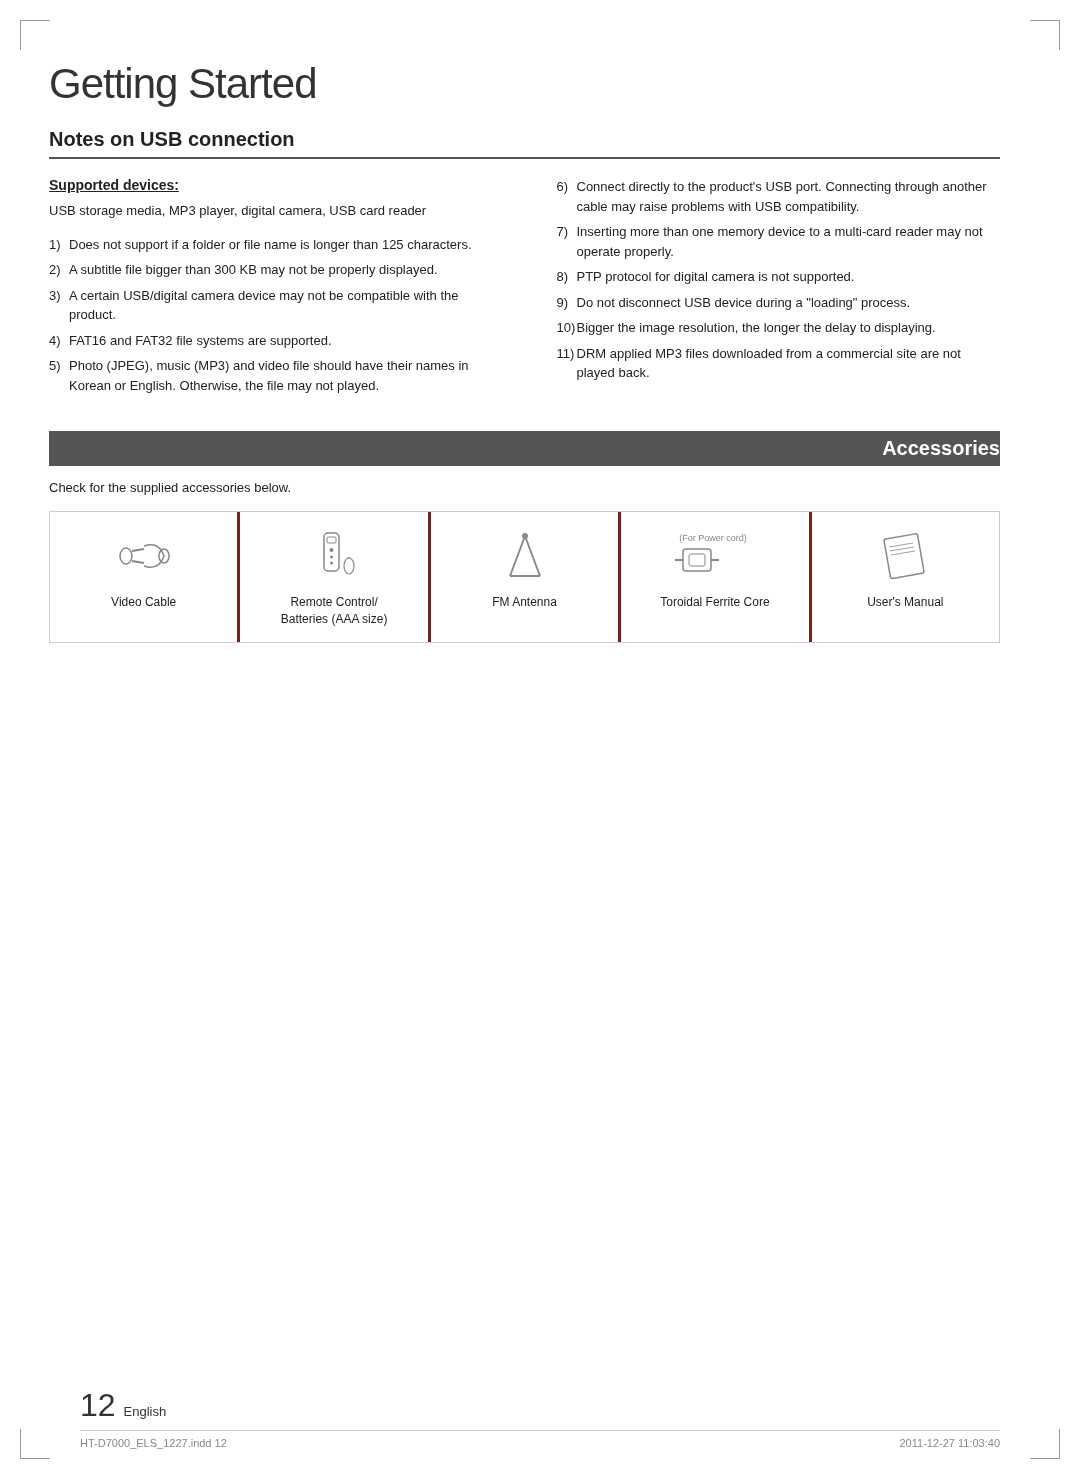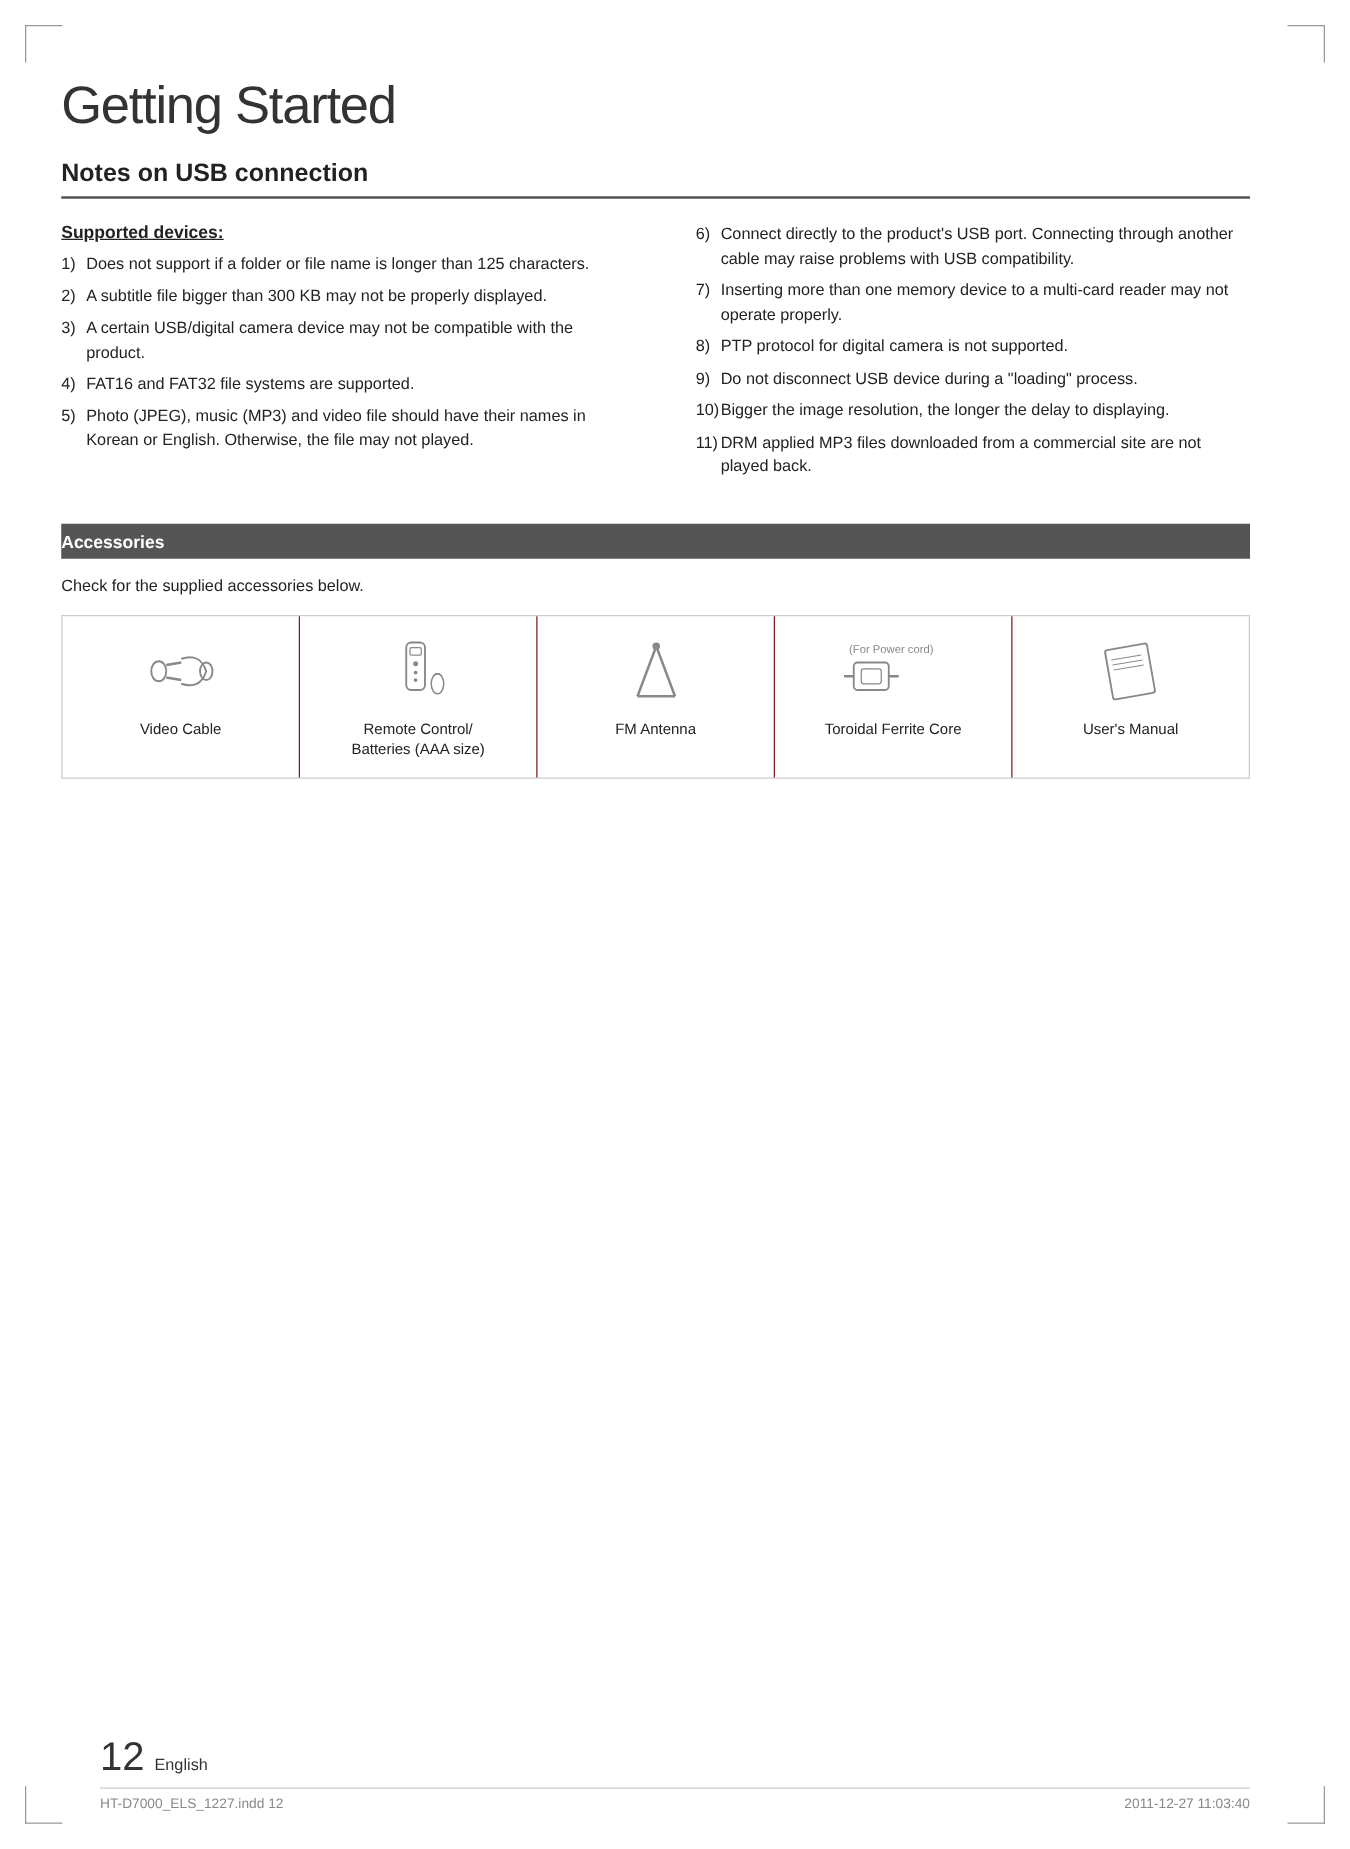--- a/index.html
+++ b/index.html
@@ -99,40 +99,40 @@
     .numbered-list li .num {
       position: absolute;
       left: 0;
       top: 0;
     }
 
     
     .accessories-header {
       background: #555;
       color: #fff;
-      text-align: left;
+      text-align: right;
       padding: 6px 0;
-      font-size: 14px;
+      font-size: 20px;
       font-weight: bold;
       margin-bottom: 14px;
     }
 
     .accessories-intro {
       font-size: 13px;
       margin-bottom: 16px;
     }
 
     .accessories-grid {
       display: flex;
       border: 1px solid #ccc;
     }
 
     .accessory-item {
       flex: 1;
-      border-right: 1px solid #7f1d1d;
+      border-right: 3px solid #7f1d1d;
       text-align: center;
       padding: 14px 8px;
     }
 
     .accessory-item:last-child {
       border-right: none;
     }
 
     .accessory-icon {
       height: 60px;
@@ -193,20 +193,21 @@
   <div class="corner-mark corner-br"></div>
 
   <h1 class="page-title">Getting Started</h1>
 
   <h2 class="section-title">Notes on USB connection</h2>
 
   <div class="two-col">
 
     <div class="col-left">
       <p class="subsection-title">Supported devices:</p>
+      <p class="supported-devices-text">USB storage media, MP3 player, digital camera, USB card reader</p>
 
       <ol class="numbered-list">
 
       <li><span class="num">1)</span>Does not support if a folder or file name is longer than 125 characters.</li>
           <li><span class="num">2)</span>A subtitle file bigger than 300 KB may not be properly displayed.</li>
           <li><span class="num">3)</span>A certain USB/digital camera device may not be compatible with the product.</li>
           <li><span class="num">4)</span>FAT16 and FAT32 file systems are supported.</li>
           <li><span class="num">5)</span>Photo (JPEG), music (MP3) and video file should have their names in Korean or English. Otherwise, the file may not played.</li>
         </ol>
     </div>

